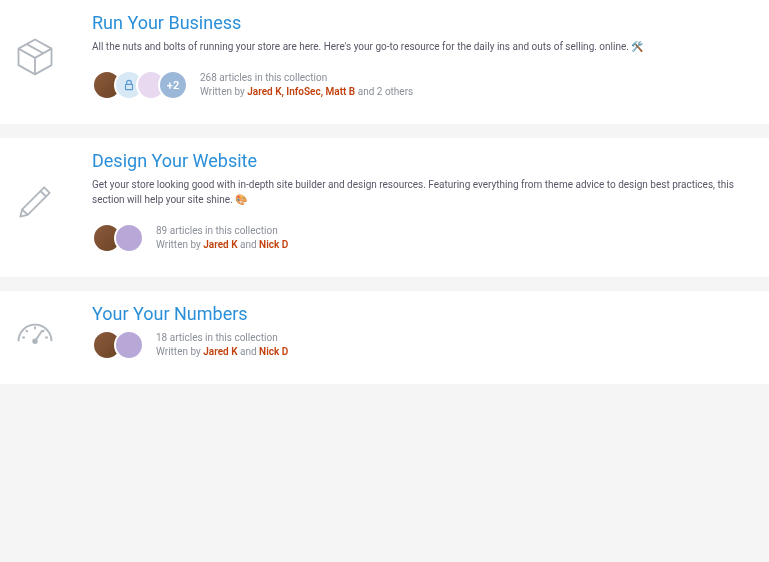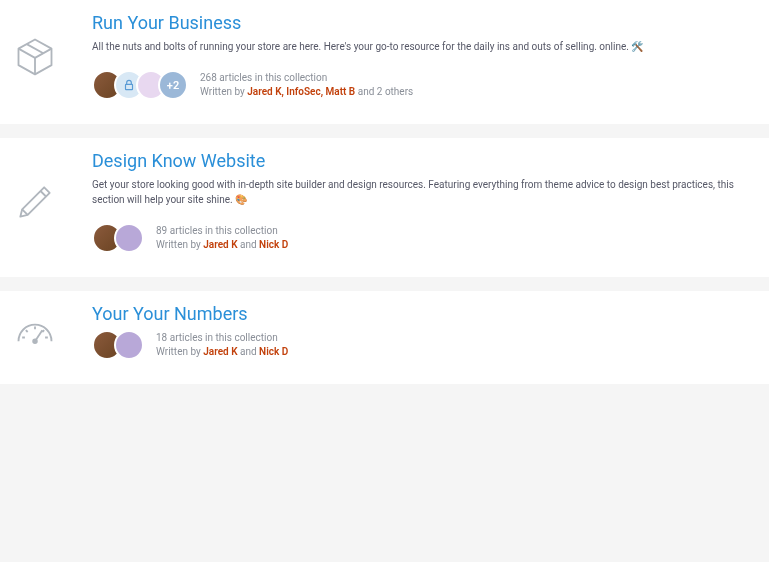--- a/index.html
+++ b/index.html
@@ -62,21 +62,21 @@
 
 <div class="collection">
   <div class="icon-col">
     <svg width="44" height="44" viewBox="0 0 48 48" fill="none" stroke="#b0b6bd" stroke-width="2" stroke-linejoin="round">
       <path d="M8 40 L10 32 L34 8 L40 14 L16 38 Z"></path>
       <path d="M30 12 L36 18"></path>
       <path d="M10 32 L16 38"></path>
     </svg>
   </div>
   <div class="content-col">
-    <div class="title">Design Know Website</div>
+    <div class="title">Design Your Website</div>
     <div class="desc">Get your store looking good with in-depth site builder and design resources. Featuring everything from theme advice to design best practices, this section will help your site shine. 🎨</div>
     <div class="meta-row">
       <div class="avatars">
         <div class="avatar av1"></div>
         <div class="avatar av5"></div>
       </div>
       <div class="meta-text">
         <div class="meta-line1">89 articles in this collection</div>
         <div class="meta-line2"><span>Written by </span><b>Jared K</b><span> and </span><b>Nick D</b></div>
       </div>

